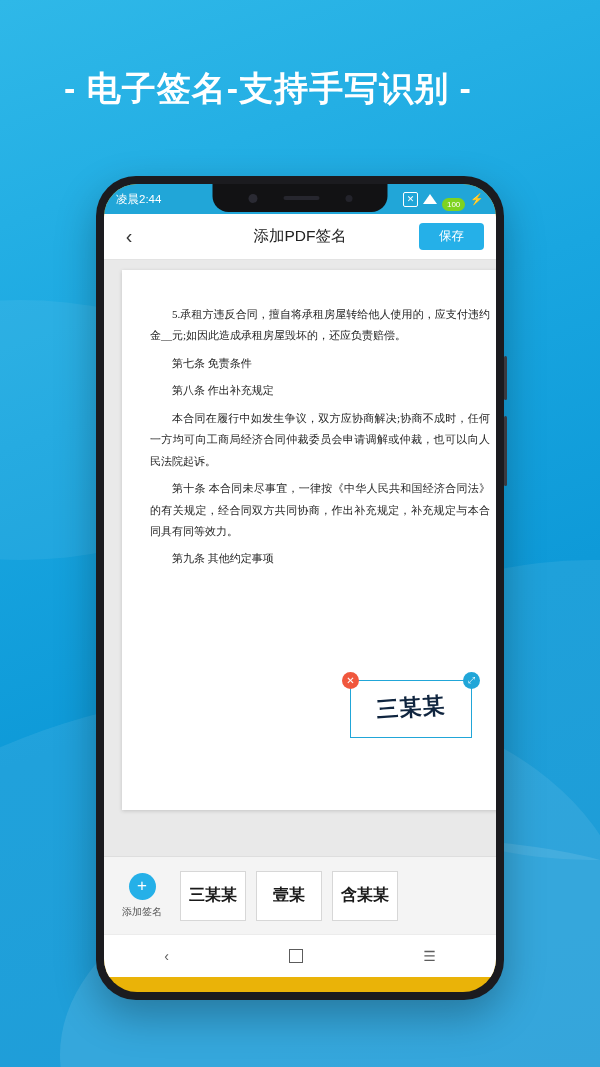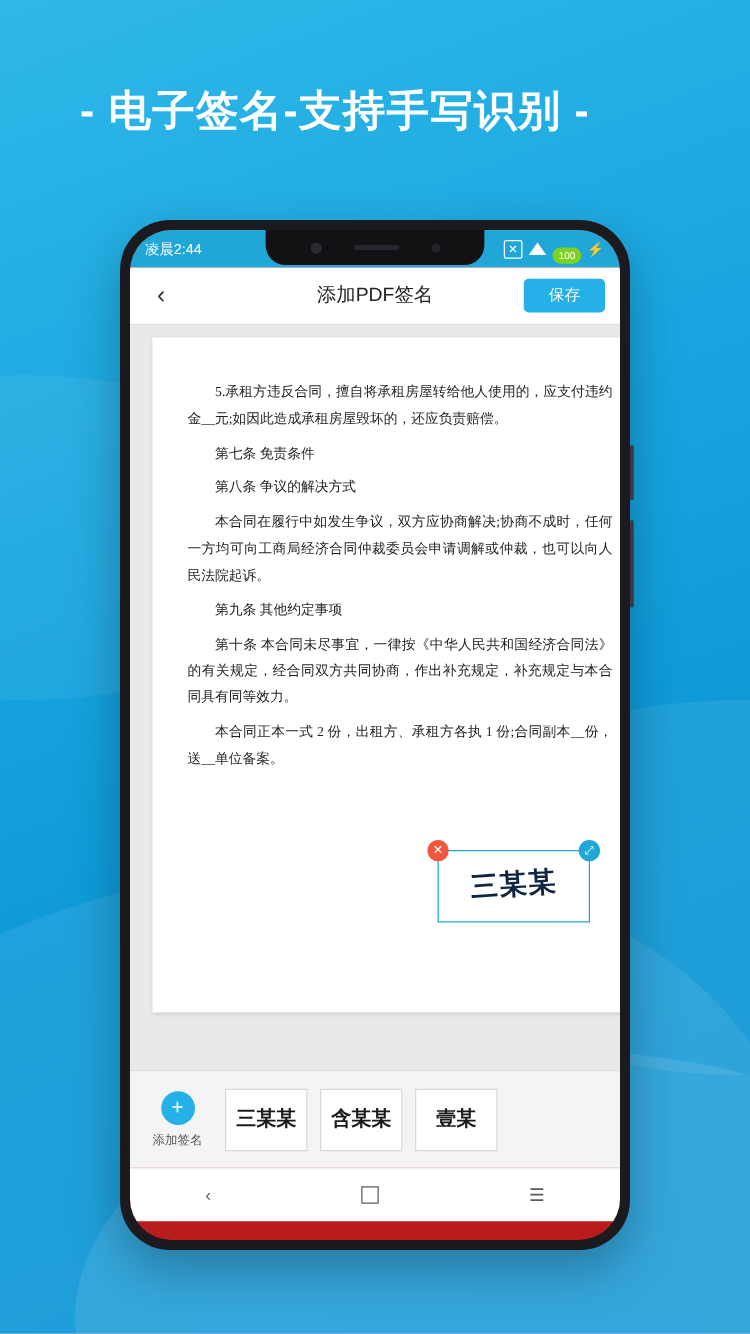--- a/index.html
+++ b/index.html
@@ -55,21 +55,21 @@
     background: #1b1b1f;
     border-radius: 40px;
     box-shadow: 0 16px 40px rgba(0,0,0,0.28);
     padding: 8px;
     box-sizing: border-box;
   }
   .phone-inner {
     position: relative;
     width: 100%;
     height: 100%;
-    background: #b91c1c;
+    background: #eab308;
     border-radius: 33px;
     overflow: hidden;
   }
   
   .side-btn {
     position: absolute;
     right: -3px;
     width: 3px;
     background: #3a3a40;
     border-radius: 2px;
@@ -337,43 +337,42 @@
       <div class="appbar">
         <div class="back-icon">‹</div>
         <div class="appbar-title">添加PDF签名</div>
         <div class="save-btn">保存</div>
       </div>
 
       <div class="doc-area">
         <div class="page">
           <p class="indent">5.承租方违反合同，擅自将承租房屋转给他人使用的，应支付违约金__元;如因此造成承租房屋毁坏的，还应负责赔偿。</p>
           <p class="indent">第七条 免责条件</p>
-          <p class="indent">第八条 争议的解决方式</p>
+          <p class="indent">第八条 作出补充规定</p>
           <p class="indent">本合同在履行中如发生争议，双方应协商解决;协商不成时，任何一方均可向工商局经济合同仲裁委员会申请调解或仲裁，也可以向人民法院起诉。</p>
+          <p class="indent">第十条 本合同未尽事宜，一律按《中华人民共和国经济合同法》的有关规定，经合同双方共同协商，作出补充规定，补充规定与本合同具有同等效力。</p>
           <p class="indent">第九条 其他约定事项</p>
-          <p class="indent">第十条 本合同未尽事宜，一律按《中华人民共和国经济合同法》的有关规定，经合同双方共同协商，作出补充规定，补充规定与本合同具有同等效力。</p>
-          <p class="indent">本合同正本一式 2 份，出租方、承租方各执 1 份;合同副本__份，送__单位备案。</p>
 
           <div class="sig-box">
             <span class="sig-text">三某某</span>
             <span class="handle handle-del">✕</span>
             <span class="handle handle-res">⤢</span>
           </div>
         </div>
         <div class="strip"></div>
       </div>
 
       <div class="sig-bar">
         <div class="add-sig">
           <div class="add-circle">+</div>
           <div class="add-label">添加签名</div>
         </div>
         <div class="sig-thumb">三某某</div>
+        <div class="sig-thumb">壹某</div>
         <div class="sig-thumb">含某某</div>
-        <div class="sig-thumb">壹某</div>
       </div>
 
       <div class="navbar">
         <span>‹</span>
         <span class="nav-sq"></span>
         <span>☰</span>
       </div>
 
     </div>
   </div>

